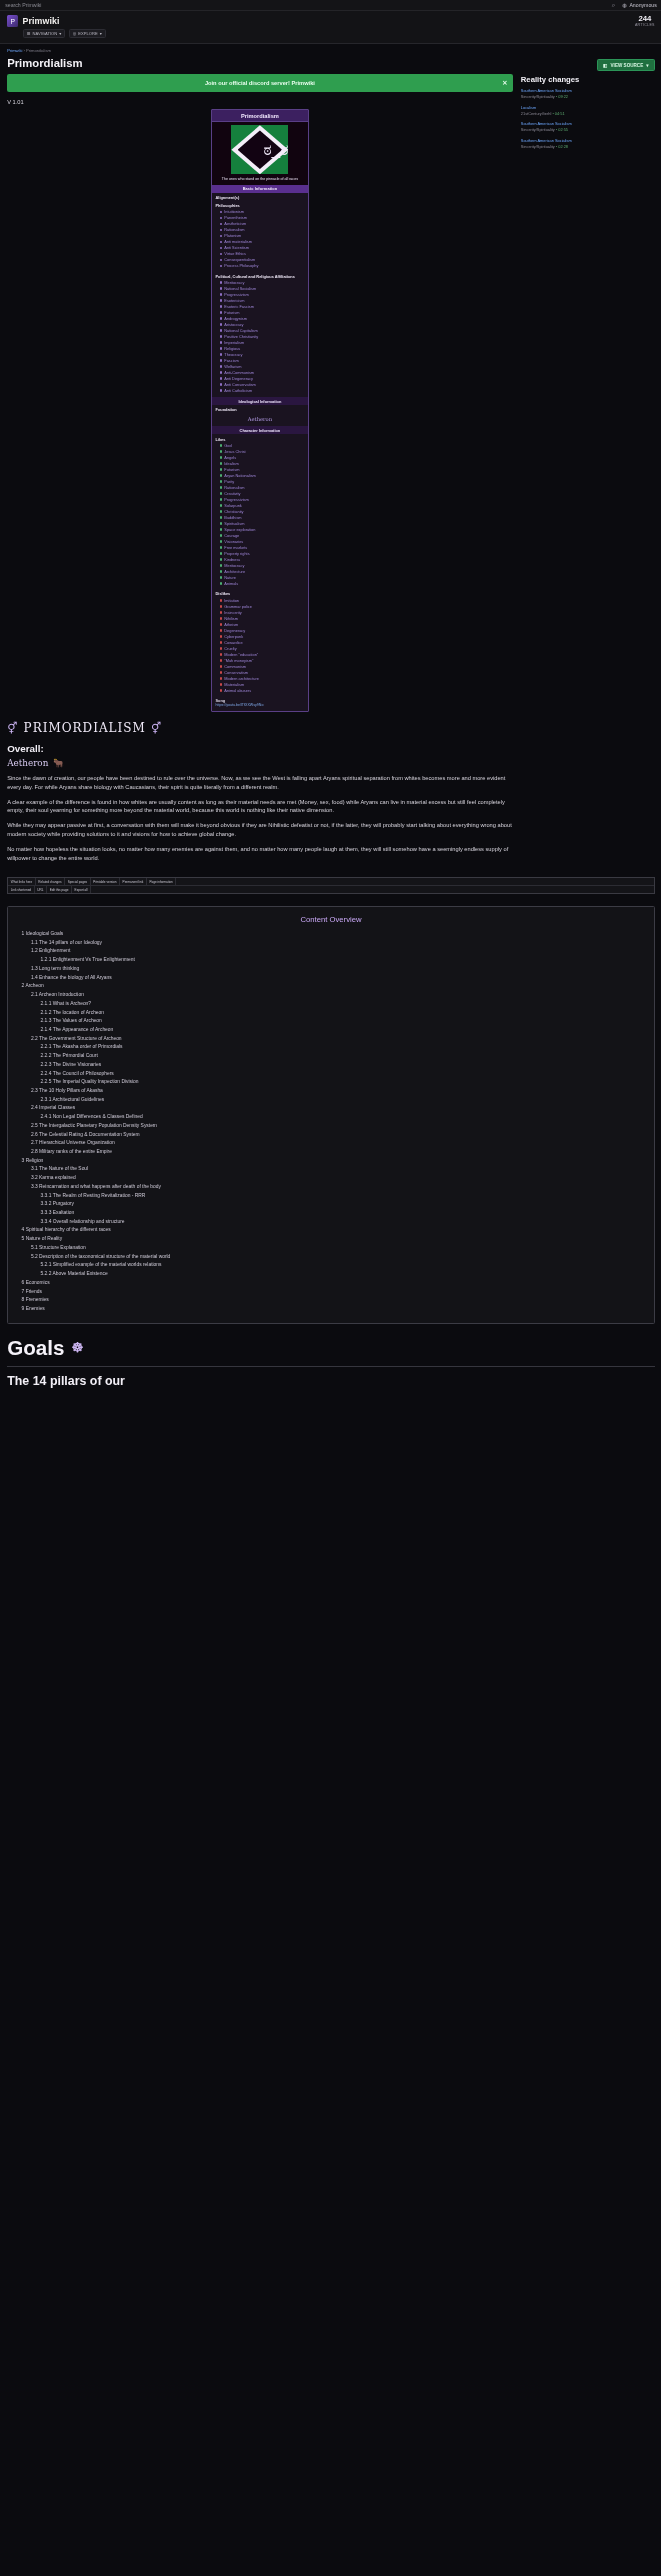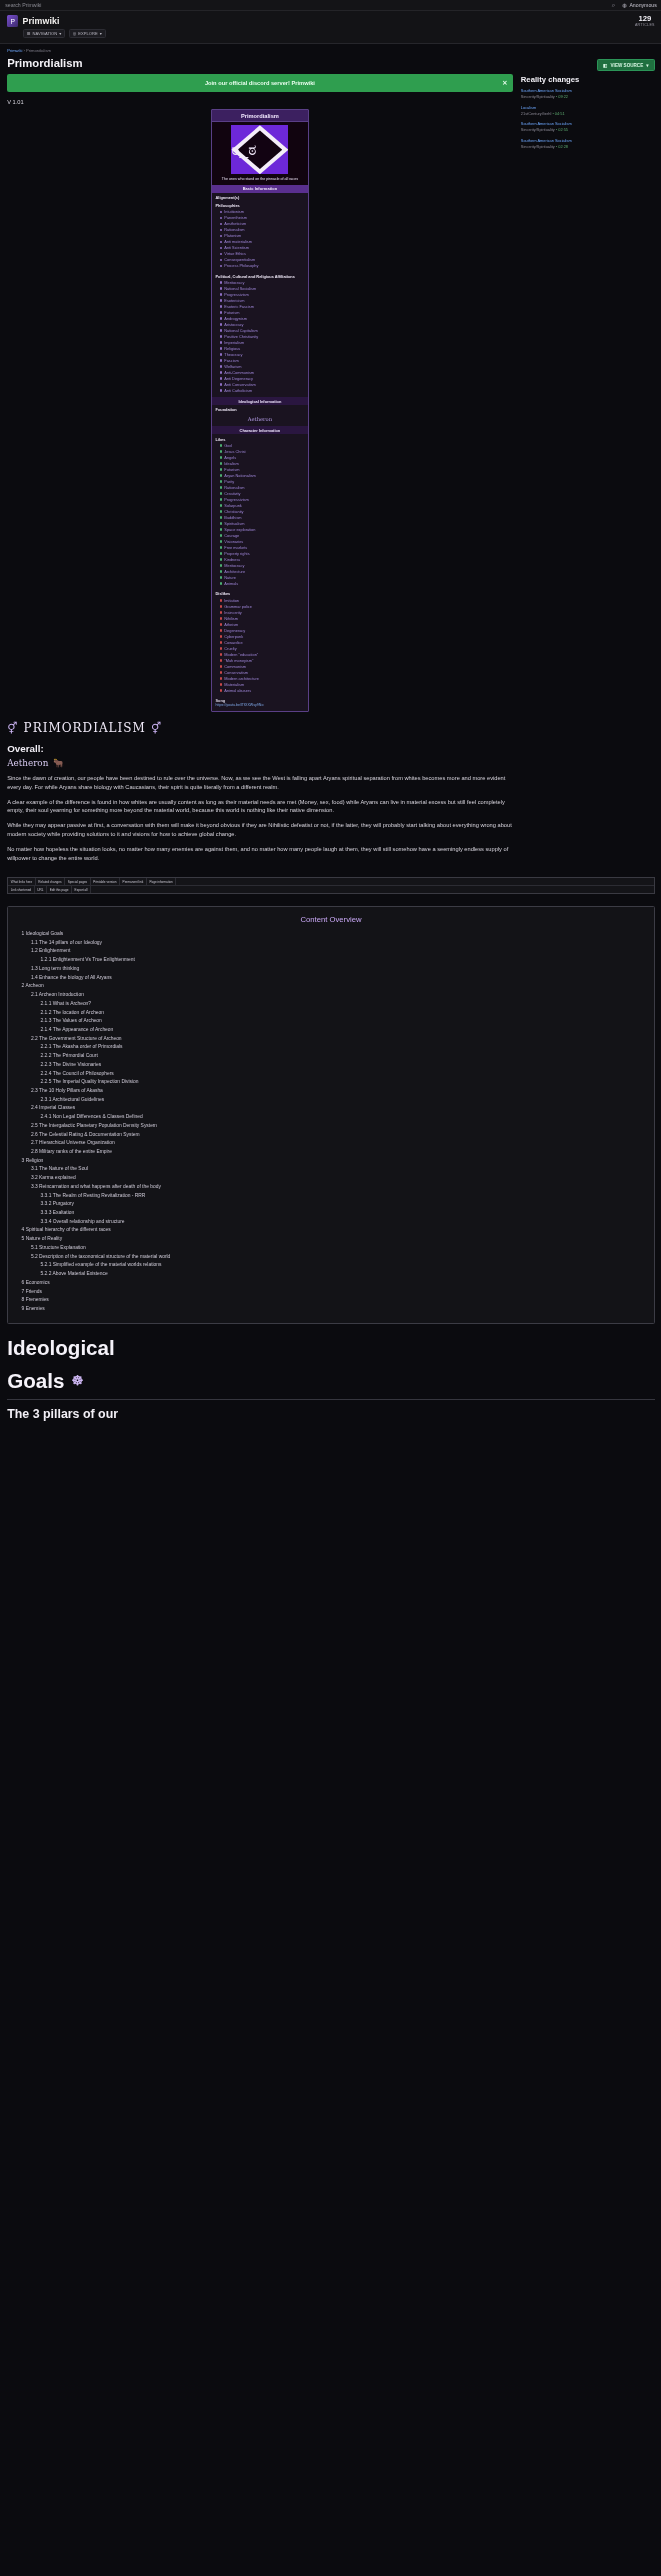--- a/index.html
+++ b/index.html
@@ -80,23 +80,23 @@
   .ib-title {
     background:#3c2060; color:#f3e9ff; text-align:center; font-weight:700;
     font-size:5.7px; padding:2.6px 2.1px; border-bottom:0.5px solid #5a3f86;
   }
   .ib-img {
     background:#11040f; display:flex; align-items:center; justify-content:center;
     padding:3.1px 0 1px 0;
   }
   .emblem {
     width:57px; height:49px;
-    background:#6d28d9;
+    background:#15803d;
     position:relative;
-    display:flex; align-items:center; justify-content:flex-start;
+    display:flex; align-items:center; justify-content:flex-end;
   }
   .emblem .dia {
     position:absolute; inset:0;
     background:#f4eef9;
     clip-path:polygon(50% 0%, 100% 50%, 50% 100%, 0% 50%);
   }
   .emblem .dia2 {
     position:absolute; left:6.2px; top:5.2px; right:6.2px; bottom:5.2px;
     background:#120312;
     clip-path:polygon(50% 0%, 100% 50%, 50% 100%, 0% 50%);
@@ -198,21 +198,21 @@
       </div>
       <div class="menu-btn">
         <span>◎</span>
         <span>EXPLORE</span>
         <span>▾</span>
       </div>
     </div>
   </div>
   <div class="head-right">
     <div class="artcount">
-      <div class="num">129</div>
+      <div class="num">244</div>
       <div class="lbl">ARTICLES</div>
     </div>
   </div>
 </div>
 
 <div class="page">
 
   <div class="breadcrumb">
     <span>Primwiki</span>
     <span style="color:#7e7c88">›</span>
@@ -648,22 +648,19 @@
         <div style="padding-left: 23px; font-size: 4.9px; line-height: 1.78; color: rgb(207, 203, 216);"><span>5.2.1 </span><span>Simplified example of the material worlds relations</span></div>
         <div style="padding-left: 23px; font-size: 4.9px; line-height: 1.78; color: rgb(207, 203, 216);"><span>5.2.2 </span><span>Above Material Existence</span></div>
         <div style="padding-left: 4.1px; font-size: 4.9px; line-height: 1.78; color: rgb(207, 203, 216);"><span>6 </span><span>Economics</span></div>
         <div style="padding-left: 4.1px; font-size: 4.9px; line-height: 1.78; color: rgb(207, 203, 216);"><span>7 </span><span>Friends</span></div>
         <div style="padding-left: 4.1px; font-size: 4.9px; line-height: 1.78; color: rgb(207, 203, 216);"><span>8 </span><span>Frenemies</span></div>
         <div style="padding-left: 4.1px; font-size: 4.9px; line-height: 1.78; color: rgb(207, 203, 216);"><span>9 </span><span>Enemies</span></div>
       </div>
   </div>
 
   <div class="hero">
-    <span>Ideological</span>
-  </div>
-  <div class="hero">
     <span>Goals</span>
     <span class="mini">☸</span>
   </div>
   <hr class="rule">
-  <div class="h-second">The 3 pillars of our</div>
+  <div class="h-second">The 14 pillars of our</div>
 </div>
 
 
 </body></html>

